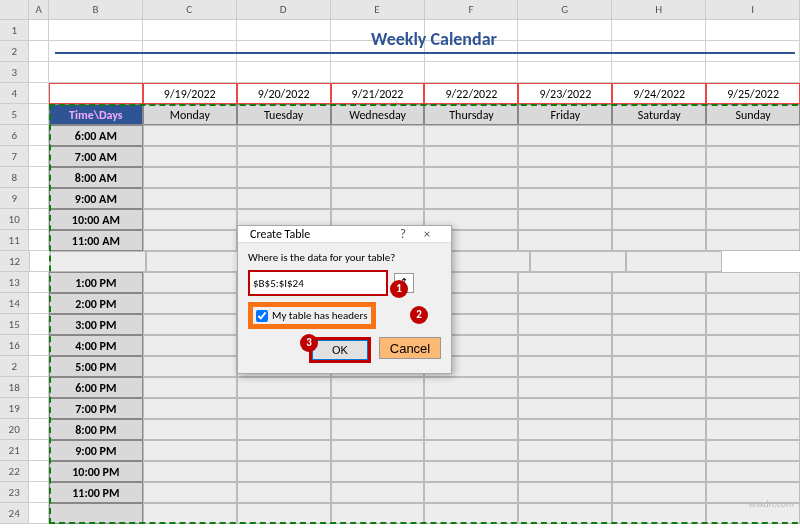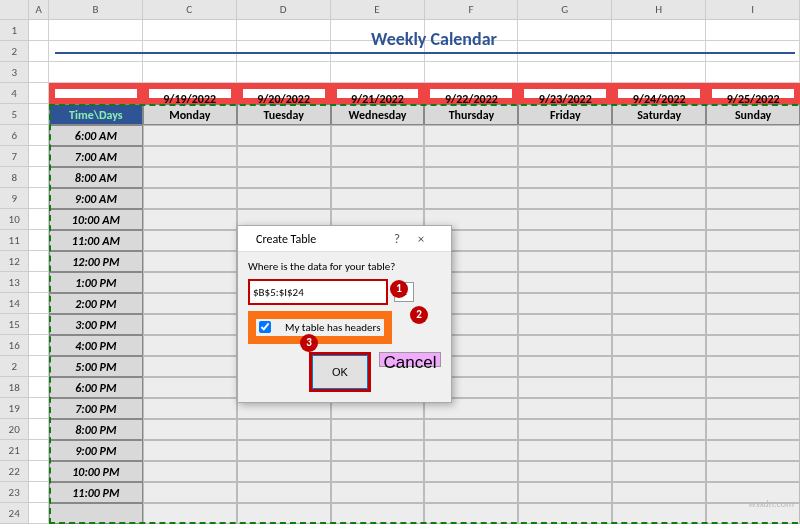--- a/index.html
+++ b/index.html
@@ -19,40 +19,40 @@
 .rowhdr { width: 30px; background: #e6e6e6; border-right: 1px solid #ccc; border-bottom: 1px solid #ccc; text-align: center; line-height: 21px; font-size: 11px; color: #555; }
 .cell { width: 96px; border-right: 1px solid #d0d0d0; border-bottom: 1px solid #d0d0d0; line-height: 21px; text-align: center; font-size: 12px; }
 .cellA { width: 20px; border-right: 1px solid #d0d0d0; border-bottom: 1px solid #d0d0d0; }
 .title { position: absolute; left: 50px; top: 28px; width: 768px; text-align: center; font-size: 18px; font-weight: bold; color: #2f5496; }
 .title-underline { position: absolute; left: 55px; top: 52px; width: 740px; height: 2px; background: #2f5496; }
 
 
 .ants { position: absolute; border: 2px dashed #107c10; pointer-events: none; }
 
 
-.dateCell { font-weight: bold; border: 6px solid #ef4444; background: #fff; }
-.dayHdr { background: #d9d9d9; font-weight: bold; border: 1px solid #888; }
-.timeHdr { background: #2f5496; color: #86efac; font-weight: bold; border: 1px solid #888; }
-.timeCell { background: #d9d9d9; font-weight: bold; border: 1px solid #888; font-style: italic; }
+.dateCell { font-weight: normal; border: 1px solid #ef4444; background: #fff; }
+.dayHdr { background: #d9d9d9; font-weight: normal; border: 1px solid #888; }
+.timeHdr { background: #2f5496; color: #f0abfc; font-weight: bold; border: 1px solid #888; }
+.timeCell { background: #d9d9d9; font-weight: bold; border: 1px solid #888; }
 .gridCell { background: #ededed; border: 1px solid #bbb; }
 
 
 .dialog { position: absolute; left: 237px; top: 225px; width: 215px; background: #f0f0f0; border: 1px solid #aaa; box-shadow: 2px 2px 8px rgba(0,0,0,0.3); font-size: 11px; }
-.dlg-title { display: flex; align-items: center; height: 26px; padding: 0 18px; background: #fff; border-bottom: 1px solid #ddd; }
+.dlg-title { display: flex; align-items: center; height: 17px; padding: 0 12px; background: #fff; border-bottom: 1px solid #ddd; }
 .dlg-title-text { flex: 1; font-size: 12px; }
 .dlg-btn { width: 24px; text-align: center; color: #555; font-size: 13px; line-height: 26px; cursor: pointer; }
 .dlg-body { padding: 8px 10px 10px 10px; }
 .dlg-row { margin-bottom: 6px; display: flex; align-items: center; }
 .dlg-input { width: 140px; height: 20px; border: 2px solid #c00000; font-size: 11px; padding: 11px 3px; font-family: Calibri, Arial; }
 .dlg-range-btn { width: 20px; height: 20px; border: 1px solid #999; margin-left: 6px; background: #fff; text-align: center; line-height: 18px; font-size: 11px; }
-.dlg-check-row { border: 8px solid #f97316; padding: 2px 3px; display: inline-flex; align-items: flex-start; gap: 14px; }
+.dlg-check-row { border: 5px solid #f97316; padding: 2px 3px; display: inline-flex; align-items: center; gap: 4px; }
 .dlg-chk { width: 12px; height: 12px; }
 .dlg-btns { display: flex; justify-content: flex-end; gap: 8px; margin-top: 8px; }
-.dlg-ok { width: 62px; height: 40px; border: 3px solid #c00000; background: #e1e1e1; font-size: 11px; outline: 1px solid #0078d7; outline-offset: -4px; }
-.dlg-cancel { width: 62px; height: 15px; border: 1px solid #999; background: #f0abfc; font-size: 17px; }
+.dlg-ok { width: 62px; height: 26px; border: 3px solid #c00000; background: #e1e1e1; font-size: 11px; outline: 1px solid #0078d7; outline-offset: -4px; }
+.dlg-cancel { width: 62px; height: 22px; border: 1px solid #999; background: #fdba74; font-size: 13px; }
 
 .badge { position: absolute; width: 18px; height: 18px; border-radius: 50%; background: #c00000; color: #fff; font-weight: bold; font-size: 11px; text-align: center; line-height: 18px; }
 
 .watermark { position: absolute; right: 6px; bottom: 20px; font-size: 10px; color: #bbb; }
 </style>
 </head>
 <body>
 
 <div class="sheet">
 
@@ -198,21 +198,20 @@
         <div class="cell gridCell"></div>
         <div class="cell gridCell"></div>
         <div class="cell gridCell"></div>
         <div class="cell gridCell"></div>
         <div class="cell gridCell"></div>
         <div class="cell gridCell"></div>
       </div>
       <div class="row">
         <div class="rowhdr">12</div>
         <div class="cellA"></div>
-        <div class="cell timeCell">12:00 PM</div>
         <div class="cell gridCell"></div>
         <div class="cell gridCell"></div>
         <div class="cell gridCell"></div>
         <div class="cell gridCell"></div>
         <div class="cell gridCell"></div>
         <div class="cell gridCell"></div>
         <div class="cell gridCell"></div>
       </div>
       <div class="row">
         <div class="rowhdr">13</div>

